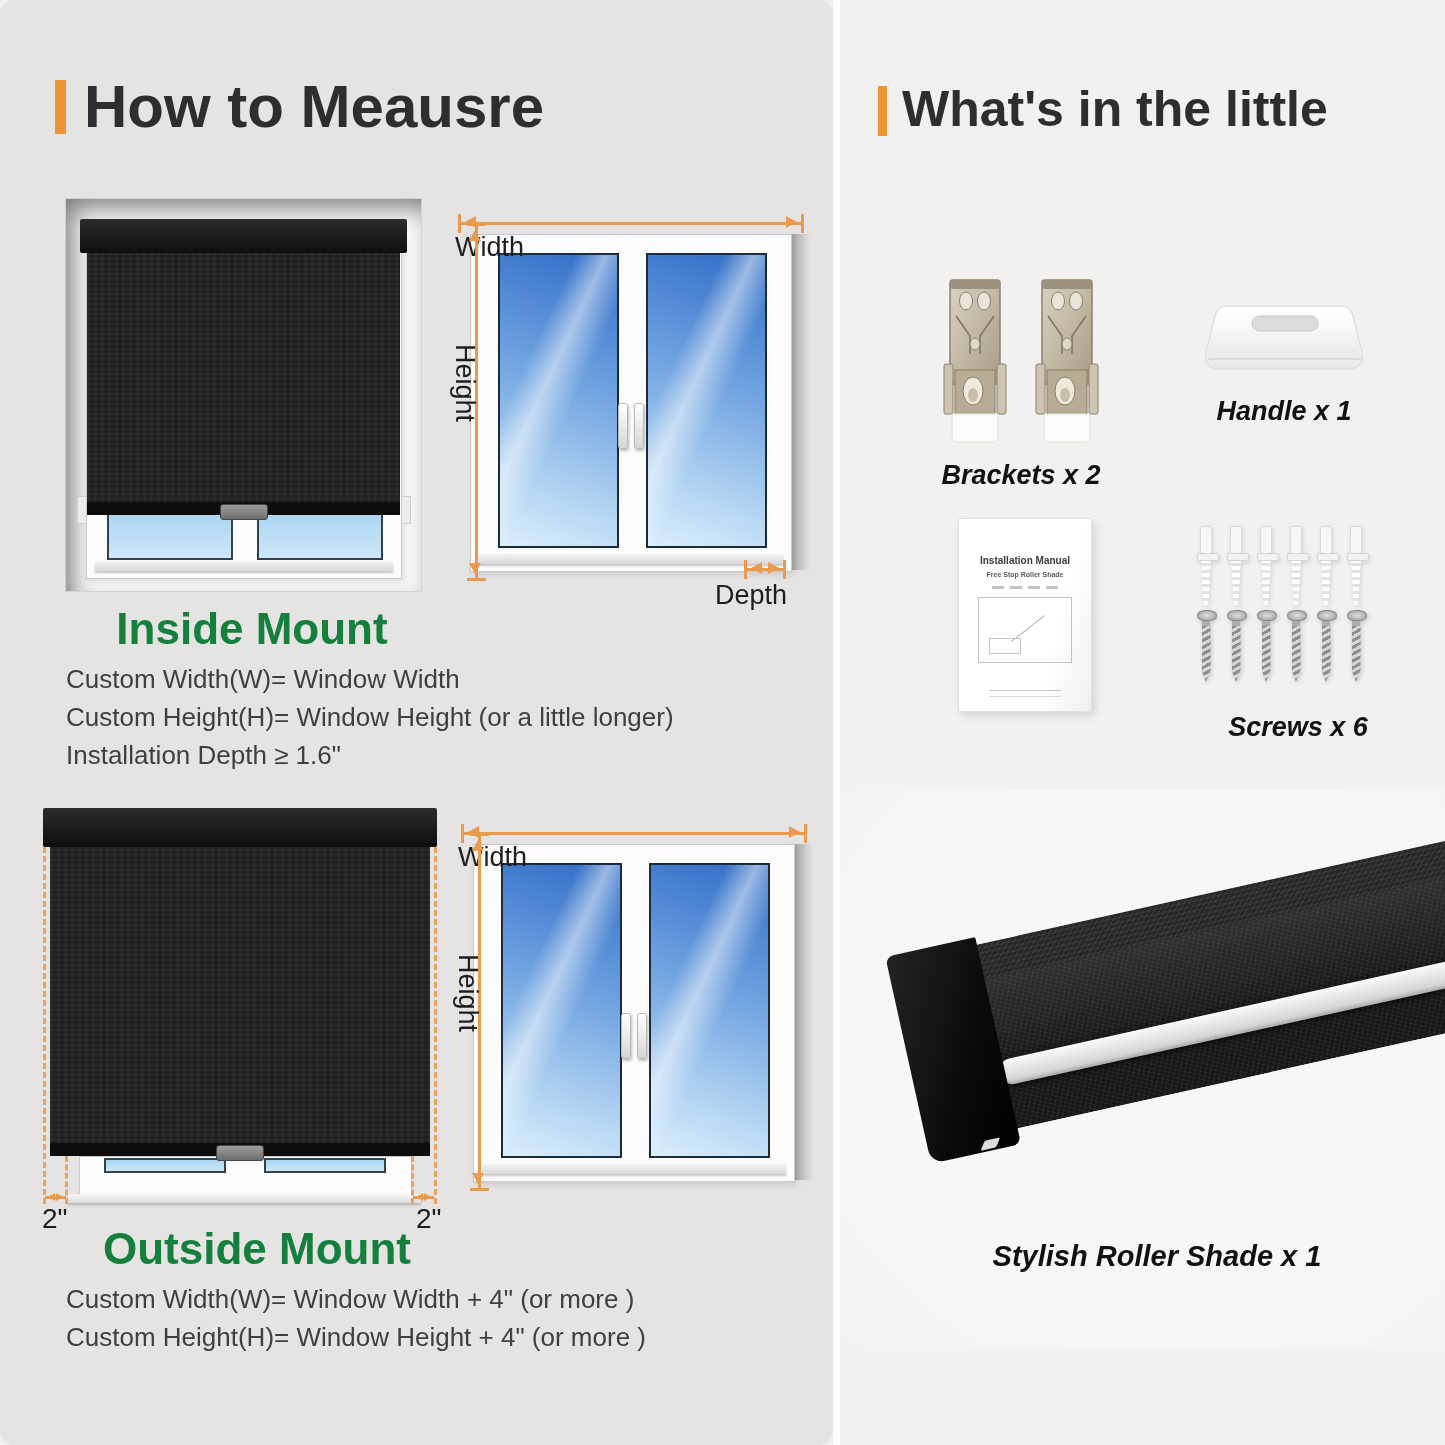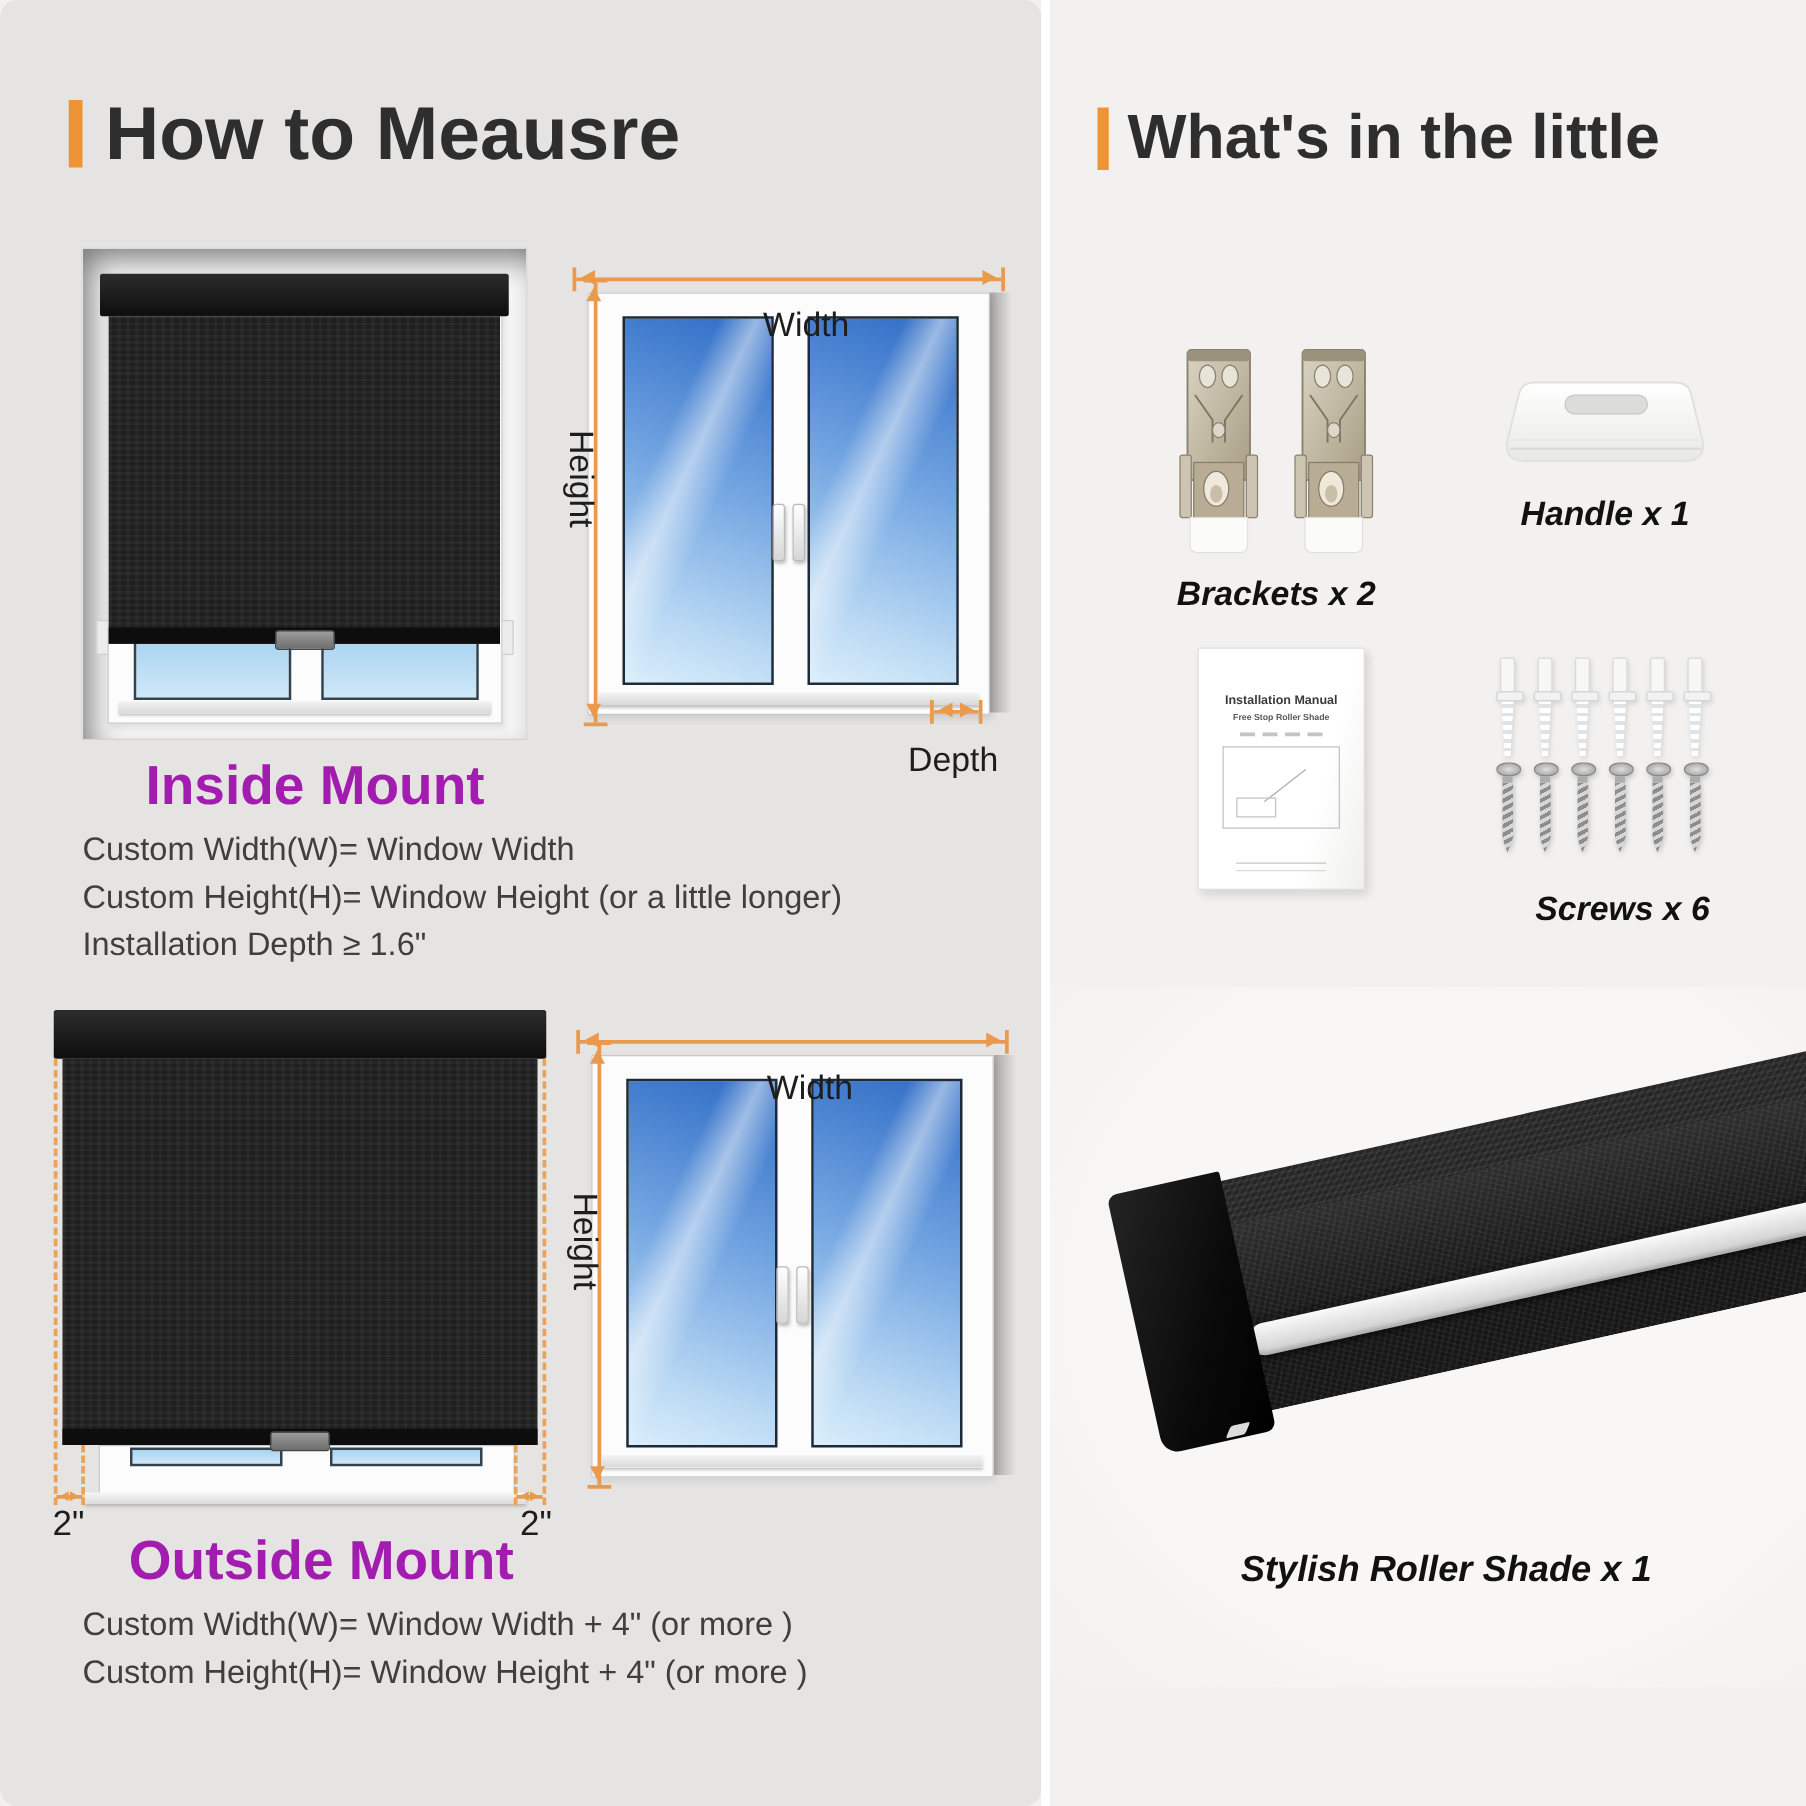--- a/index.html
+++ b/index.html
@@ -69,39 +69,39 @@
   .v-arrow::before{content:"";position:absolute;top:-2px;left:-9px;width:0;height:0;
       border:6px solid transparent;border-bottom:11px solid #ea9a4c;}
   .v-arrow::after{content:"";position:absolute;bottom:-2px;left:-9px;width:0;height:0;
       border:6px solid transparent;border-top:11px solid #ea9a4c;}
   .tick{position:absolute;background:#ea9a4c;}
   .tick-h{width:3px;height:19px;top:-11px;}
   .tick-h.t-l{left:-3px;} .tick-h.t-r{right:-3px;}
   .tick-v{width:19px;height:3px;left:-11px;}
   .tick-v.t-t{top:-3px;} .tick-v.t-b{bottom:-3px;}
   .mlabel{position:absolute;font-size:27px;color:#1d1d1d;}
-  .mlabel-center{text-align:center;margin-top:13px;}
+  .mlabel-center{text-align:left;}
   .mlabel-vert{writing-mode:vertical-rl;}
 
   
   .illus-c{position:absolute;left:40px;top:800px;width:400px;height:435px;}
   .c-window{position:absolute;left:39px;top:356px;width:331px;height:38px;
       background:#fcfcfc;border:1px solid #c9c9c9;}
   .c-ledge{position:absolute;left:28px;top:394px;width:353px;height:9px;
       background:linear-gradient(#f6f6f6,#dcdcdc);box-shadow:0 2px 3px rgba(0,0,0,0.22);}
   .vdash{position:absolute;width:0;border-left:3px dashed #e9a35c;}
   .gap-arrow{position:absolute;height:0;border-top:3px solid #ea9a4c;}
   .gap-arrow::before{content:"";position:absolute;left:-1px;top:-6px;width:0;height:0;
       border:4px solid transparent;border-right:7px solid #ea9a4c;}
   .gap-arrow::after{content:"";position:absolute;right:-1px;top:-6px;width:0;height:0;
       border:4px solid transparent;border-left:7px solid #ea9a4c;}
   .gap-label{position:absolute;font-size:28px;color:#1d1d1d;}
 
   
-  .mount-heading{position:absolute;font-size:44px;font-weight:bold;color:#a21caf;text-align:center;}
+  .mount-heading{position:absolute;font-size:44px;font-weight:bold;color:#15803d;text-align:center;}
   .heading-inside{left:62px;top:604px;width:380px;}
   .heading-outside{left:62px;top:1224px;width:390px;}
   .instructions{position:absolute;left:66px;font-size:26px;color:#3f3f3f;line-height:38px;white-space:nowrap;}
   .instr-inside{top:660px;} .instr-outside{top:1280px;}
 
   
   .item-label{position:absolute;font-size:27px;font-weight:bold;font-style:italic;
       color:#111;text-align:center;}
   .bracket-svg{position:absolute;width:70px;height:166px;}
   .handle-svg{position:absolute;left:360px;top:300px;width:168px;height:84px;}

